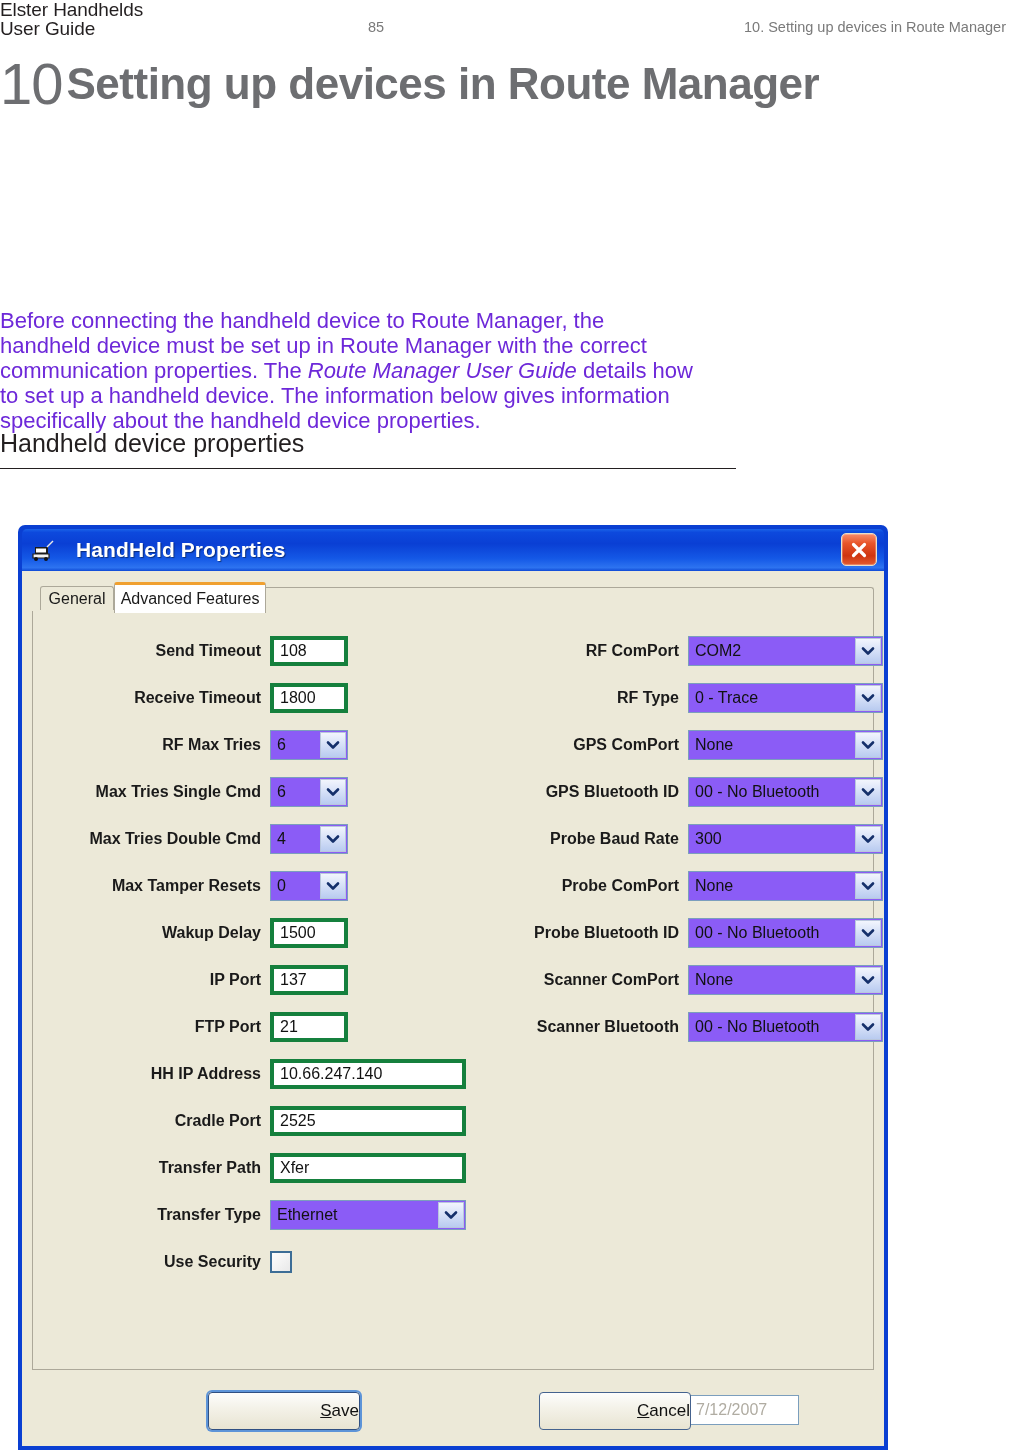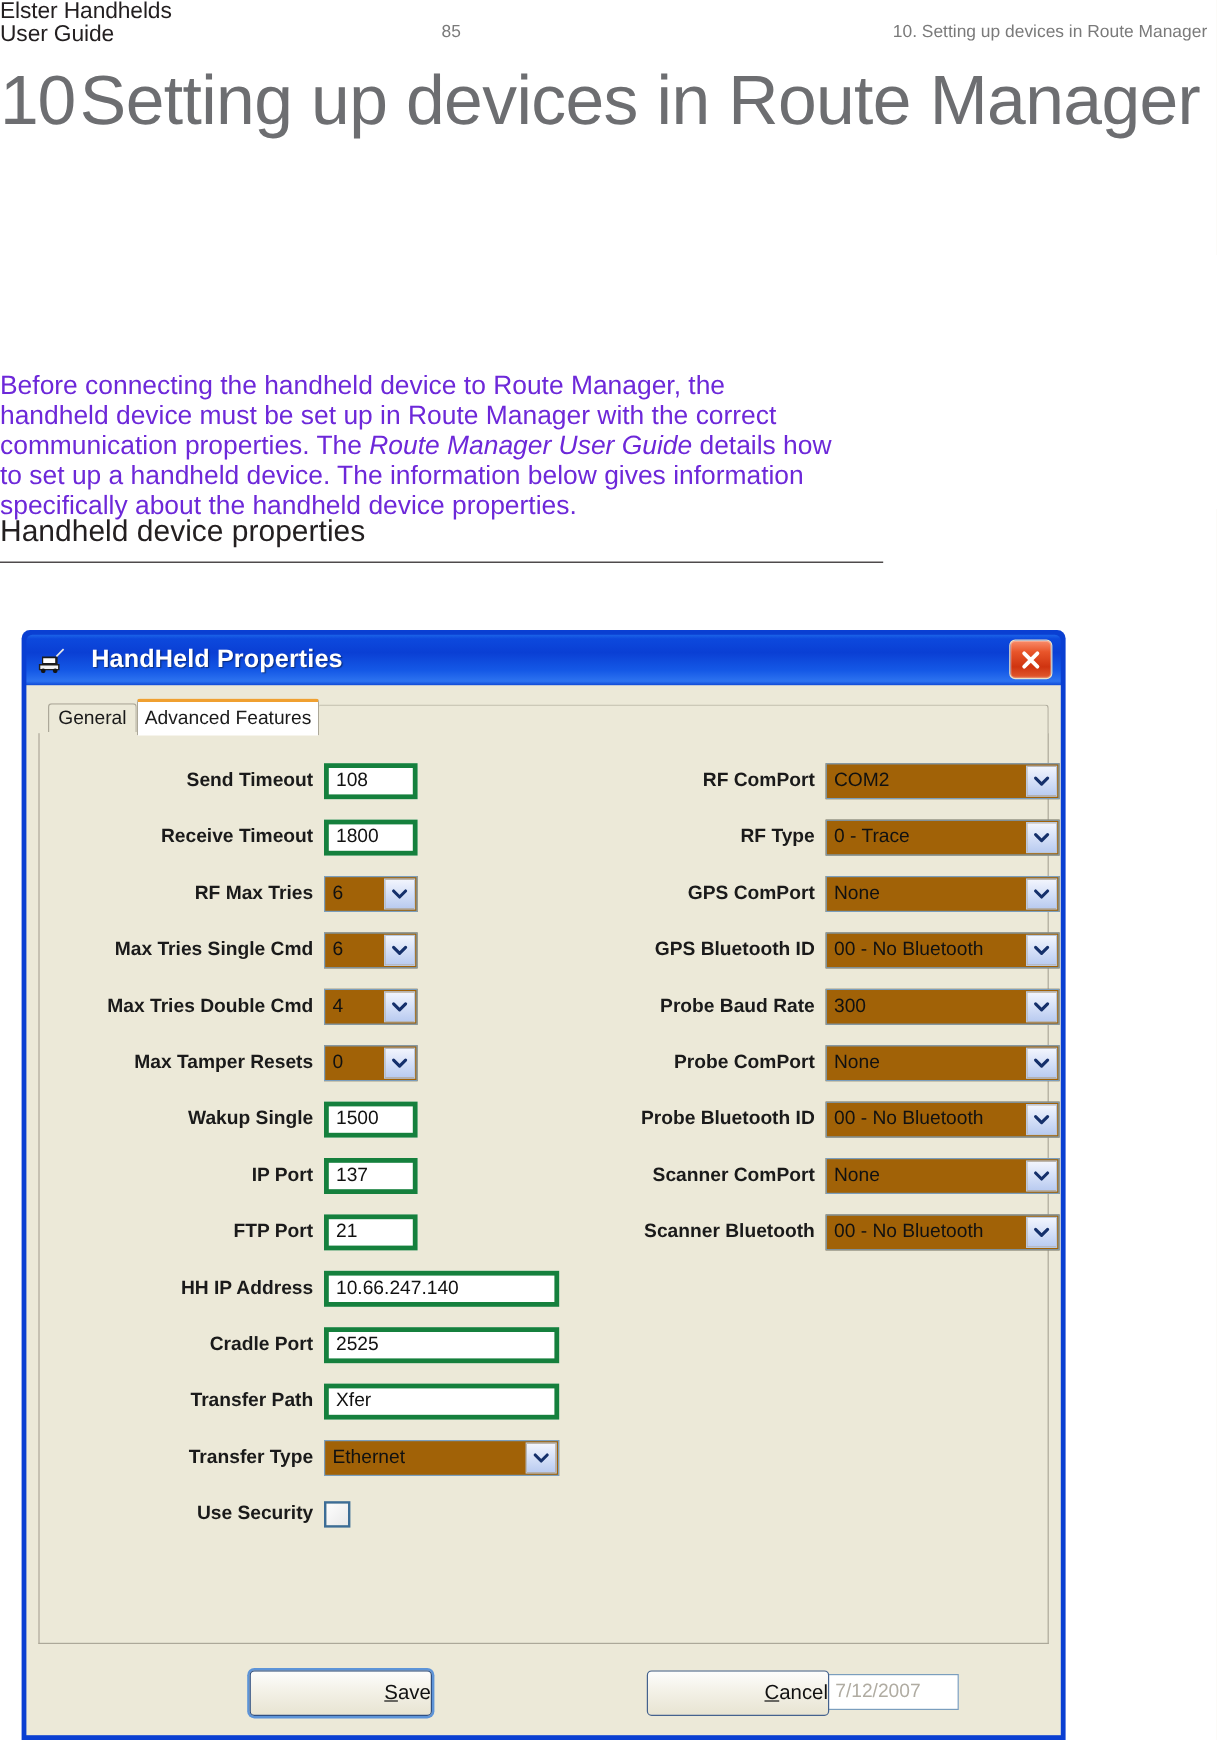--- a/index.html
+++ b/index.html
@@ -16,21 +16,21 @@
   .hdr-left{position:absolute;left:0;top:0;font-size:19px;color:#231f20;line-height:19px;
             font-family:"Liberation Sans Narrow","Liberation Sans",sans-serif;letter-spacing:-0.1px;}
   .hdr-left .l2{color:#231f20;}
   .hdr-page{position:absolute;left:368px;top:19px;font-size:14.5px;color:#7a7a7a;}
   .hdr-right{position:absolute;right:8px;top:19px;font-size:14.5px;color:#7a7a7a;white-space:nowrap;}
 
   
   .chapter{position:absolute;left:0;top:52px;width:1014px;height:78px;
            display:flex;align-items:flex-start;color:#6d6e71;}
   .chapter .num{font-size:58px;line-height:64px;font-weight:400;letter-spacing:-1px;}
-  .chapter .ttl{font-size:58px;line-height:64px;font-weight:400;letter-spacing:-0.5px;margin-left:4px;white-space:nowrap;}
+  .chapter .ttl{font-size:44px;line-height:64px;font-weight:700;letter-spacing:-0.5px;margin-left:4px;white-space:nowrap;}
 
   
   .intro{position:absolute;left:0;top:286px;width:700px;font-size:22px;line-height:25px;color:#6d28d9;}
   .intro i{font-style:italic;}
 
   
   .sec-head{position:absolute;left:0;top:427px;width:736px;}
   .sec-head .t{font-size:25px;color:#231f20;line-height:32px;}
   .sec-head .rule{margin-top:9px;border-bottom:1.6px solid #231f20;width:736px;}
 
@@ -117,21 +117,21 @@
     background:#ffffff;border:4px solid #15803d;
     font-size:16px;color:#111;display:flex;align-items:center;
     padding-left:6px;
     font-family:"Liberation Sans Narrow","Liberation Sans",sans-serif;
   }
   .w-sm{width:78px;}
   .w-lg{width:196px;}
 
   .combo{
     height:30px;box-sizing:border-box;position:relative;
-    background:#a16207;border:1px solid #7b9ebd;
+    background:#8b5cf6;border:1px solid #7b9ebd;
     font-size:16px;color:#111;display:flex;align-items:center;
     padding-left:6px;cursor:pointer;
     font-family:"Liberation Sans Narrow","Liberation Sans",sans-serif;
   }
   .combo .arrow{
     position:absolute;right:1px;top:1px;width:26px;height:26px;
     background:linear-gradient(to bottom,#f2f5fd 0%,#d8e2f8 45%,#b9cbf0 100%);
     border:1px solid #b9c7dd;box-sizing:border-box;
     display:flex;align-items:center;justify-content:center;
   }
@@ -282,21 +282,21 @@
               <span>0</span>
               <span class="arrow">
                 <svg width="14" height="10" viewBox="0 0 14 10">
                     <path d="M2 2.5 L7 7.5 L12 2.5" stroke="#15306b" stroke-width="2.6" fill="none" stroke-linecap="round" stroke-linejoin="round"></path>
                   </svg>
               </span>
             </span>
           </div>
 
           <div class="row">
-            <span class="lbl">Wakup Single</span>
+            <span class="lbl">Wakup Delay</span>
             <span class="tbox w-sm">1500</span>
           </div>
 
           <div class="row">
             <span class="lbl">IP Port</span>
             <span class="tbox w-sm">137</span>
           </div>
 
           <div class="row">
             <span class="lbl">FTP Port</span>

